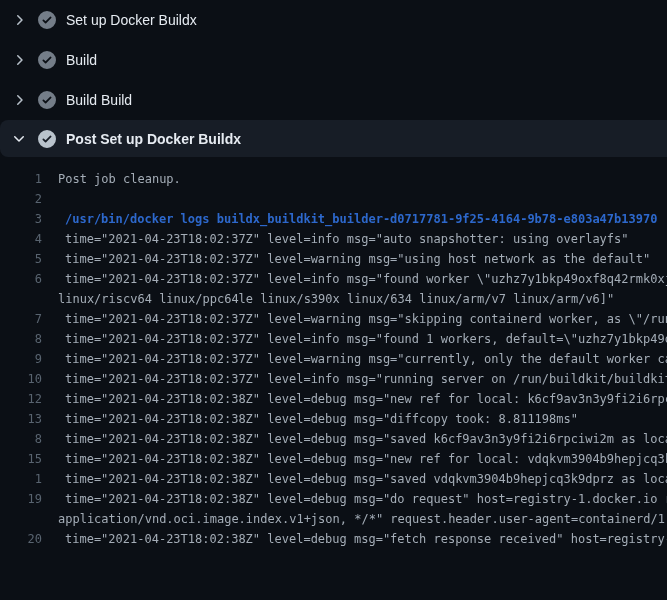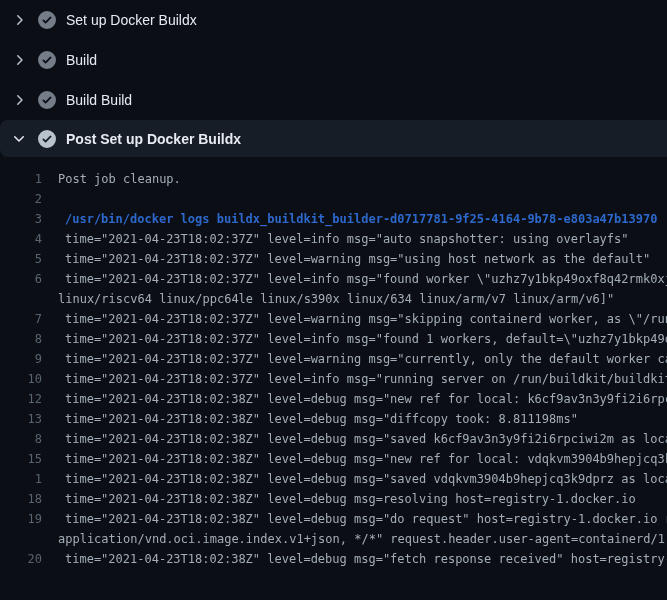--- a/index.html
+++ b/index.html
@@ -231,24 +231,20 @@
     <span class="num">15</span>
     <span class="txt"><span class="txt-content">time="2021-04-23T18:02:38Z" level=debug msg="new ref for local: vdqkvm3904b9hepjcq3k</span></span>
   </div>
 
 
   <div class="log-row lvl1">
     <span class="num">1</span>
     <span class="txt"><span class="txt-content">time="2021-04-23T18:02:38Z" level=debug msg="saved vdqkvm3904b9hepjcq3k9dprz as loca</span></span>
   </div>
 
-  <div class="log-row lvl1">
-    <span class="num">18</span>
-    <span class="txt"><span class="txt-content">time="2021-04-23T18:02:38Z" level=debug msg=resolving host=registry-1.docker.io</span></span>
-  </div>
 
   <div class="log-row lvl1">
     <span class="num">19</span>
     <span class="txt"><span class="txt-content">time="2021-04-23T18:02:38Z" level=debug msg="do request" host=registry-1.docker.io r</span></span>
   </div>
 
   <div class="log-row lvl0 cont">
     <span class="num"></span>
     <span class="txt"><span class="txt-content">application/vnd.oci.image.index.v1+json, */*" request.header.user-agent=containerd/1.4</span></span>
   </div>

